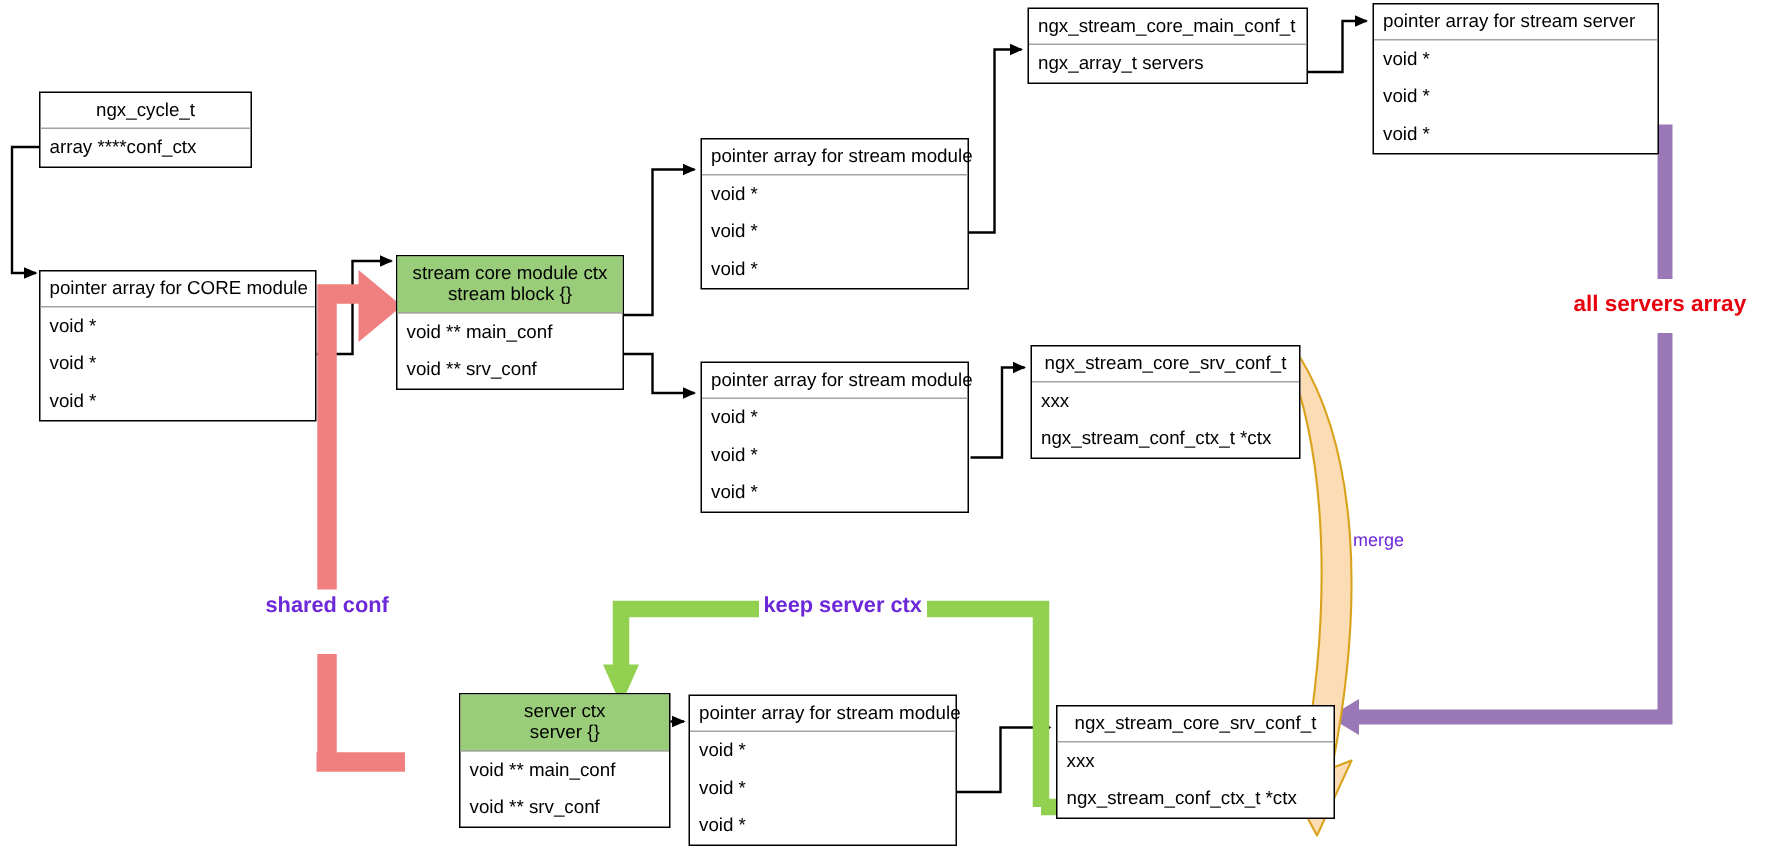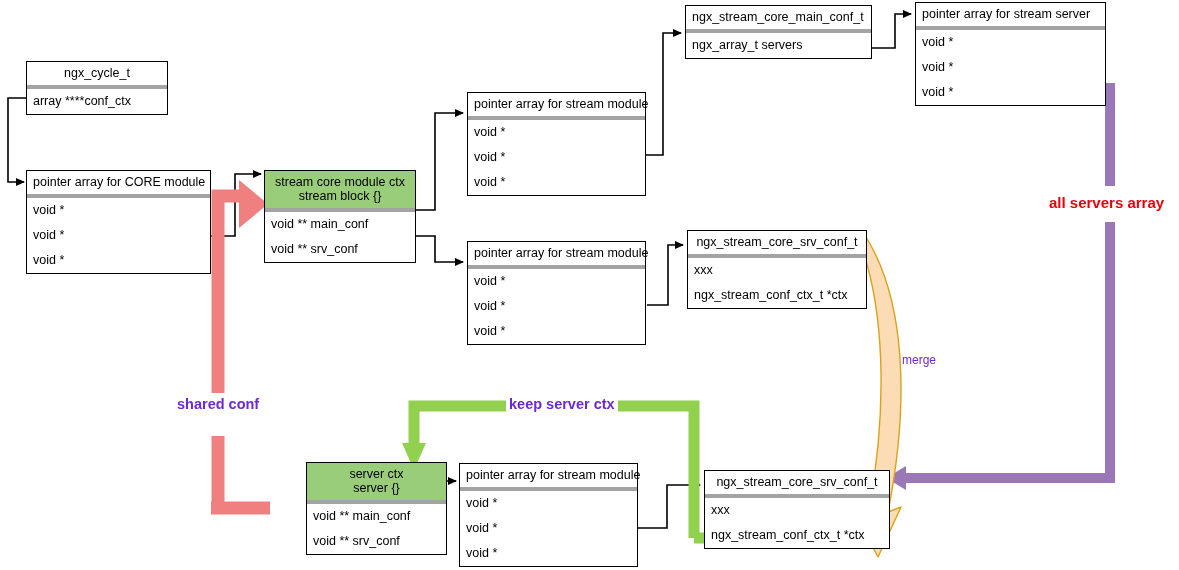--- a/index.html
+++ b/index.html
@@ -30,21 +30,21 @@
     position: absolute;
     border: 1px solid #000000;
     background: #ffffff;
     box-sizing: border-box;
     font-size: 12.5px;
     color: #000000;
     z-index: 5;
   }
   .box .hdr {
     box-sizing: border-box;
-    border-bottom: 4px solid #a3a3a3;
+    border-bottom: 1px solid #a3a3a3;
     text-align: center;
     padding: 4px 4px 5px 4px;
     white-space: nowrap;
     line-height: 14px;
   }
   .box .hdr.left {
     text-align: left;
     padding-left: 6px;
   }
   .box .hdr.green {
@@ -139,21 +139,21 @@
     </g>
   </svg>
 
   <div class="box" style="left:26px; top:61px; width:142px;">
     <div class="hdr">ngx_cycle_t</div>
     <div class="body">
       <div class="row">array ****conf_ctx</div>
     </div>
   </div>
 
-  <div class="box" style="left:26px; top:170px; width:185px;">
+  <div class="box" style="left:26px; top:180px; width:185px;">
     <div class="hdr left">pointer array for CORE module</div>
     <div class="body">
       <div class="row">void *</div>
       <div class="row">void *</div>
       <div class="row">void *</div>
     </div>
   </div>
 
   <div class="box" style="left:264px; top:170px; width:152px;">
     <div class="hdr green">

